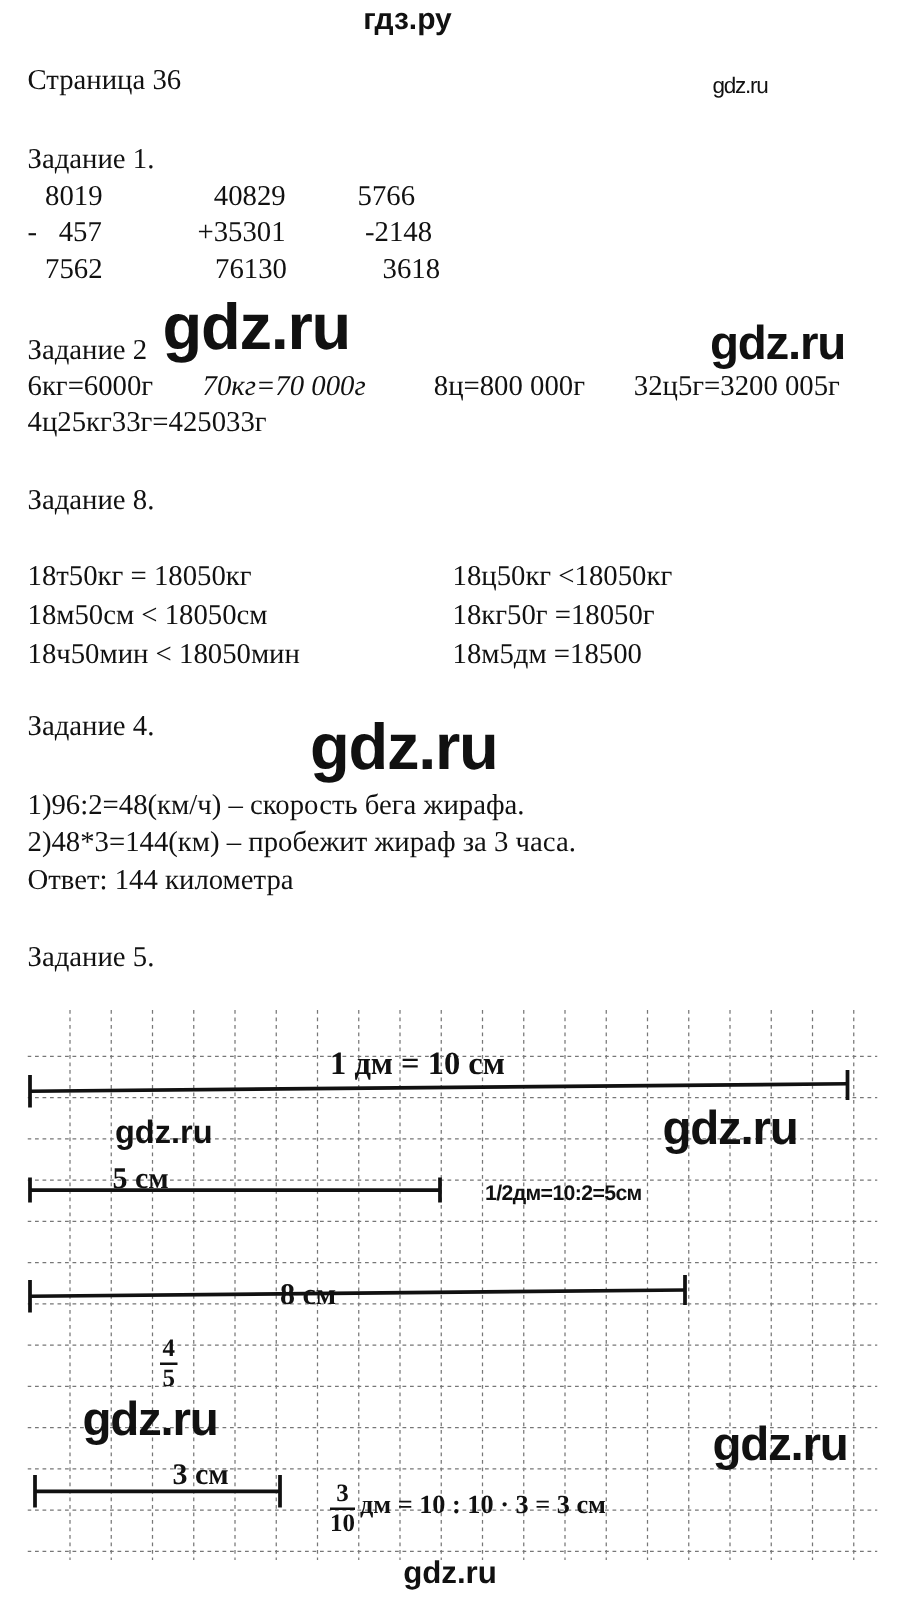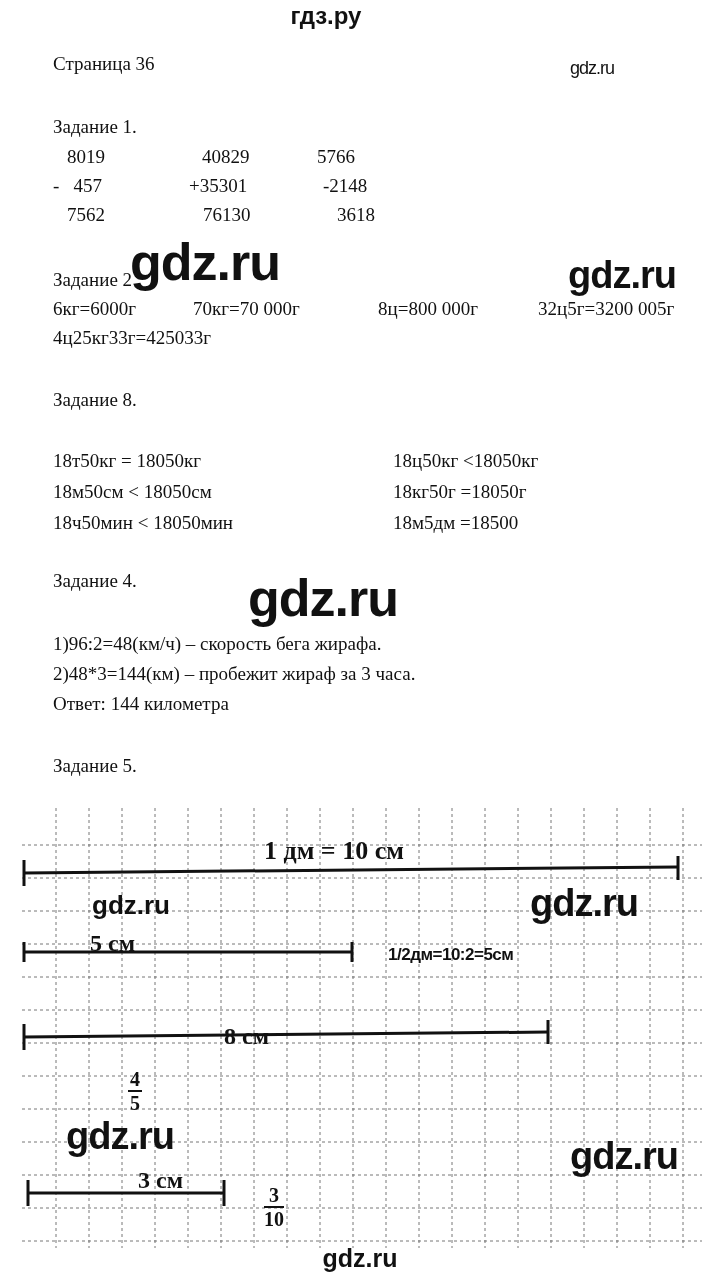--- a/index.html
+++ b/index.html
@@ -1,21 +1,21 @@
 <!DOCTYPE html>
 <html><head>
 <meta charset="utf-8">
 <style>
   html, body { margin: 0; padding: 0; background: #ffffff; }
   body { width: 720px; height: 1279px; position: relative; overflow: hidden; color: #111; }
   .serif { font-family: "Liberation Serif", "DejaVu Serif", serif; }
   .sans { font-family: "Liberation Sans", "DejaVu Sans", sans-serif; }
   .abs { position: absolute; white-space: nowrap; }
   .site-header { left: 0; width: 652px; top: 2px; text-align: center; font-size: 24px; font-weight: bold; }
-  .txt { font-size: 19px; line-height: 28px; margin-left: 31px; }
+  .txt { font-size: 23px; line-height: 28px; }
   .wm-big { font-weight: bold; font-size: 52px; letter-spacing: -1px; }
   .wm-med { font-weight: bold; font-size: 38px; letter-spacing: -1px; }
   .wm-sm { font-weight: bold; font-size: 26px; }
   .grid-svg { position: absolute; left: 22px; top: 808px; }
   .seg-label { font-weight: bold; font-size: 24px; }
   .frac { display: inline-block; vertical-align: middle; text-align: center; font-weight: bold; font-size: 20px; line-height: 22px; }
   .frac .num { display: block; border-bottom: 2px solid #111; padding: 0 2px; }
   .frac .den { display: block; }
   .formula { font-weight: bold; font-size: 21px; }
 </style>
@@ -39,21 +39,21 @@
 
   <div class="abs serif txt" style="left:36px; top:201px;">7562</div>
   <div class="abs serif txt" style="left:172px; top:201px;">76130</div>
   <div class="abs serif txt" style="left:306px; top:201px;">3618</div>
 </div>
 
 <div class="abs serif txt" style="left:22px; top:266px;">Задание 2</div>
 <div class="abs sans wm-big" style="left:130px; top:232px;">gdz.ru</div>
 <div class="abs sans wm-med" style="left:568px; top:254px;">gdz.ru</div>
 <div class="abs serif txt" style="left:22px; top:295px;">6кг=6000г</div>
-<div class="abs serif txt" style="left:162px; top:295px;">70кг=70 000г</div>
+<div class="abs serif txt" style="left:162px; top:295px;font-style:italic;">70кг=70 000г</div>
 <div class="abs serif txt" style="left:347px; top:295px;">8ц=800 000г</div>
 <div class="abs serif txt" style="left:507px; top:295px;">32ц5г=3200 005г</div>
 <div class="abs serif txt" style="left:22px; top:324px;">4ц25кг33г=425033г</div>
 
 <div class="abs serif txt" style="left:22px; top:386px;">Задание 8.</div>
 <div class="abs serif txt" style="left:22px; top:447px;">18т50кг = 18050кг</div>
 <div class="abs serif txt" style="left:22px; top:478px;">18м50см &lt; 18050см</div>
 <div class="abs serif txt" style="left:22px; top:509px;">18ч50мин &lt; 18050мин</div>
 <div class="abs serif txt" style="left:362px; top:447px;">18ц50кг &lt;18050кг</div>
 <div class="abs serif txt" style="left:362px; top:478px;">18кг50г =18050г</div>
@@ -142,15 +142,16 @@
 
 <div class="abs sans wm-med" style="left:66px; top:1115px;">gdz.ru</div>
 <div class="abs sans wm-med" style="left:570px; top:1135px;">gdz.ru</div>
 
 <div class="abs serif seg-label" style="left:98px; top:1167px;margin-left:40px;">3 см</div>
 <div class="abs serif" style="left:264px; top:1184px;">
   <span class="frac">
     <span class="num">3</span>
     <span class="den">10</span>
   </span>
+  <span class="formula">дм = 10 : 10 · 3 = 3 см</span>
 </div>
 
 <div class="abs sans" style="left:0; width:720px; text-align:center; top:1244px; font-size:25px; font-weight:bold;">gdz.ru</div>
 
 </body></html>

